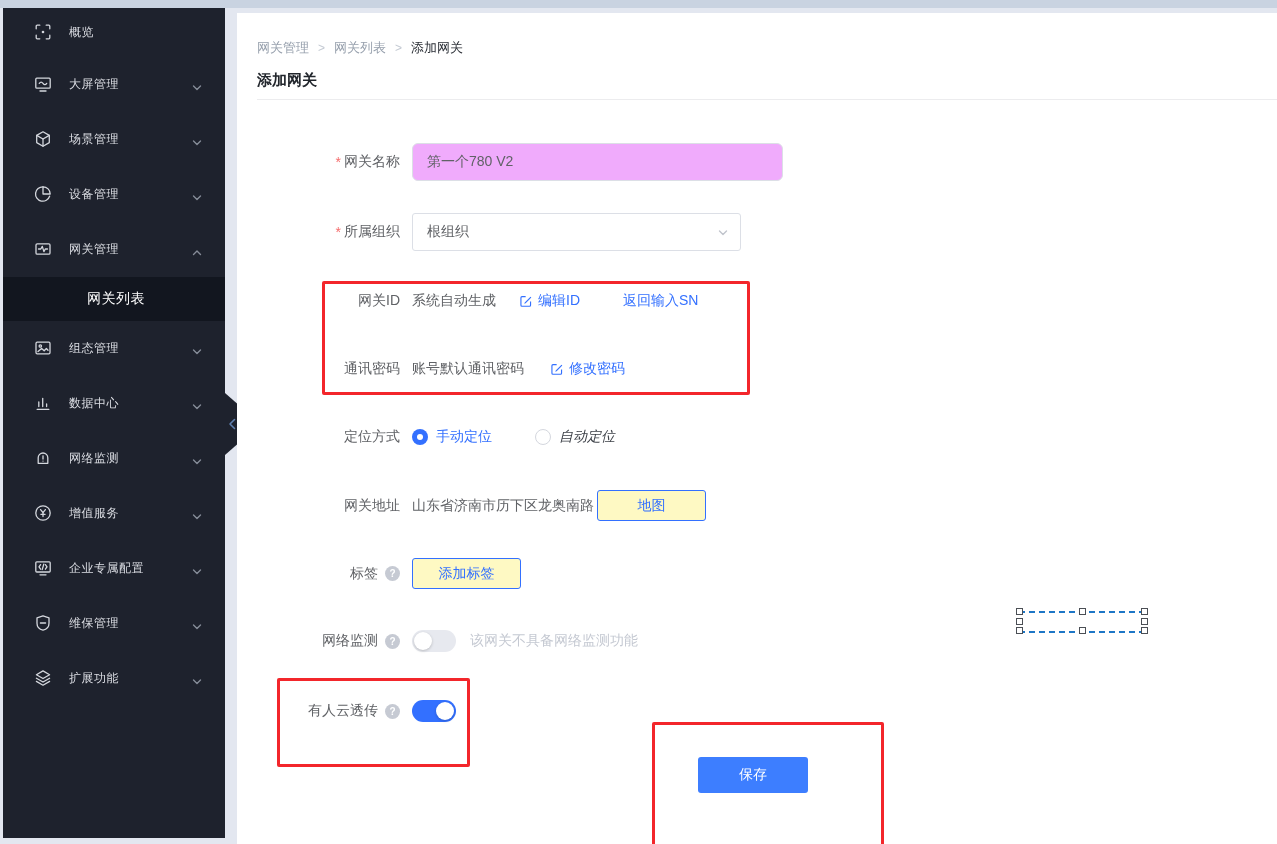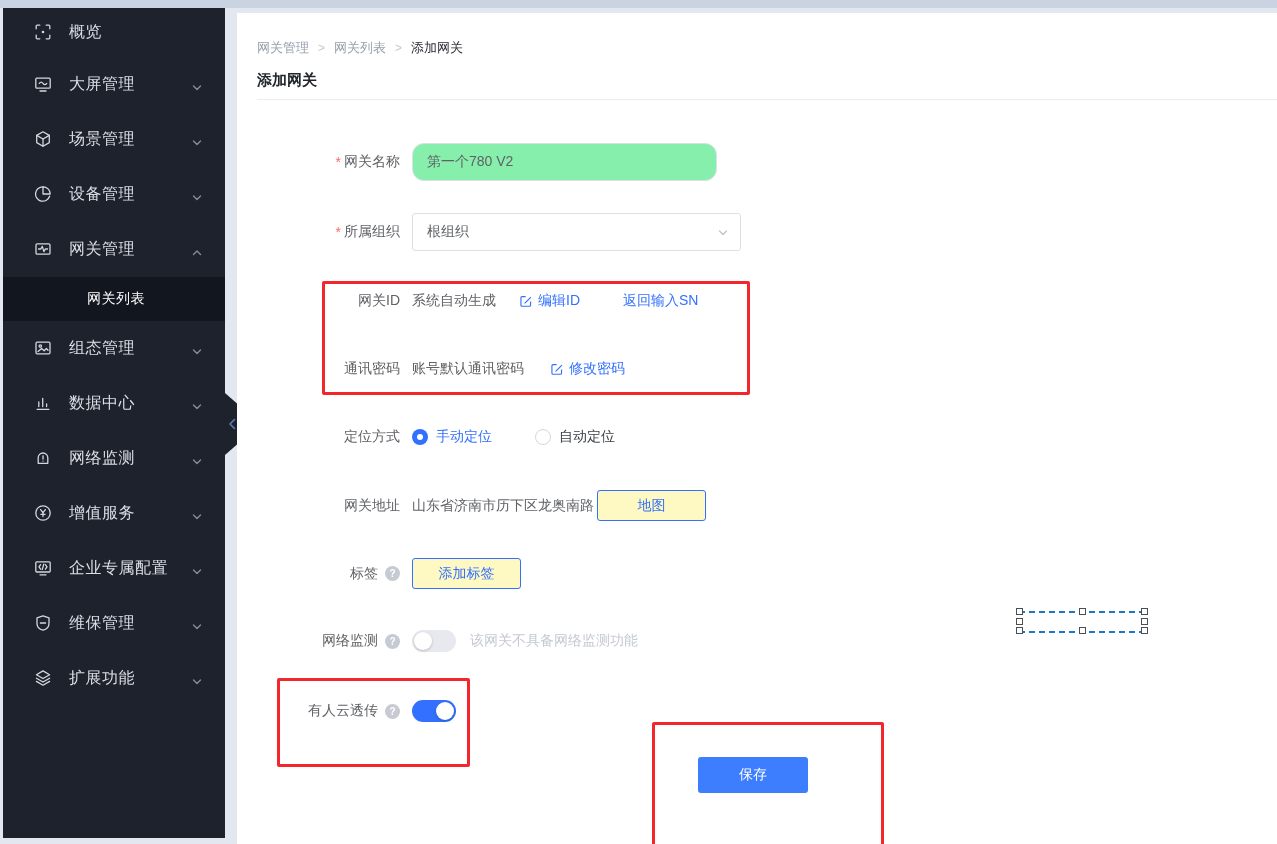--- a/index.html
+++ b/index.html
@@ -11,21 +11,21 @@
     overflow: hidden;
     color: #606266;
   }
   .topstrip { position:absolute; left:0; top:0; width:1277px; height:8px; background:#c9d3e1; }
 
   
   .sidebar { position:absolute; left:3px; top:8px; width:222px; height:830px; background:#1e222d; }
   .menu-item { position:absolute; left:0; width:222px; height:54px; cursor:pointer; }
   .menu-item .mi-icon { position:absolute; left:30px; top:50%; margin-top:-10px; width:20px; height:20px; }
   .menu-item .mi-icon svg { width:20px; height:20px; stroke:#d4d7dd; fill:none; stroke-width:1.3; stroke-linecap:round; stroke-linejoin:round; }
-  .menu-item .mi-label { position:absolute; left:66px; top:50%; transform:translateY(-50%); font-size:16px; color:#dcdee4; letter-spacing:0.5px; white-space:nowrap; }
+  .menu-item .mi-label { position:absolute; left:66px; top:50%; transform:translateY(-50%); font-size:12px; color:#dcdee4; letter-spacing:0.5px; white-space:nowrap; }
   .menu-item .mi-chev { position:absolute; right:23px; top:50%; margin-top:-5px; width:10px; height:10px; }
   .menu-item .mi-chev svg { width:10px; height:10px; stroke:#868c98; fill:none; stroke-width:1.4; stroke-linecap:round; stroke-linejoin:round; }
   .submenu-item { position:absolute; left:0; top:269px; width:222px; height:44px; background:#12161f; cursor:pointer; }
   .submenu-item .mi-label { position:absolute; left:84px; top:50%; transform:translateY(-50%); font-size:14px; color:#ffffff; letter-spacing:0.5px; }
 
   .collapse-tab { position:absolute; left:225px; top:393px; width:16px; height:62px; background:#1e222d;
     clip-path: polygon(0 0, 100% 14px, 100% 48px, 0 100%); cursor:pointer; }
   .collapse-tab svg { position:absolute; left:3px; top:25px; width:9px; height:12px; stroke:#5f7fae; fill:none; stroke-width:1.6; stroke-linecap:round; stroke-linejoin:round; }
 
   
@@ -35,40 +35,40 @@
   .breadcrumb .sep { color:#c3c9d2; font-size:12px; }
   .breadcrumb .current { color:#2b2f36; }
   .page-title { position:absolute; left:20px; top:58px; font-size:15px; font-weight:bold; color:#22262c; }
   .title-divider { position:absolute; left:20px; top:86px; width:1020px; height:1px; background:#ececee; }
 
   
   .frow { position:absolute; left:20px; display:flex; align-items:center; font-size:14px; }
   .flabel { width:143px; text-align:right; color:#606266; flex:none; display:flex; justify-content:flex-end; align-items:center; white-space:nowrap; }
   .req { color:#f56c6c; margin-right:3px; }
   .fctrl { margin-left:12px; display:flex; align-items:center; }
-  .finput { width:305px; height:38px; border:1px solid #dcdfe6; border-radius:12px; padding:0 14px; font-size:14px;
-    color:#606266; font-family:inherit; background:#86efac; outline:none; }
+  .finput { width:371px; height:38px; border:1px solid #dcdfe6; border-radius:6px; padding:0 14px; font-size:14px;
+    color:#606266; font-family:inherit; background:#f0abfc; outline:none; }
   .fselect { position:relative; width:329px; height:38px; border:1px solid #dcdfe6; border-radius:3px; background:#fff;
     display:flex; align-items:center; padding:0 14px; color:#606266; cursor:pointer; }
   .fselect .sel-chev { position:absolute; right:11px; top:50%; margin-top:-6px; }
   .fselect .sel-chev svg { width:12px; height:12px; stroke:#c0c4cc; fill:none; stroke-width:1.4; stroke-linecap:round; stroke-linejoin:round; }
   .link { color:#3370ff; cursor:pointer; display:inline-flex; align-items:center; gap:5px; white-space:nowrap; }
   .link svg { width:14px; height:14px; }
   .value-text { color:#606266; white-space:nowrap; }
   .help-icon { width:15px; height:15px; border-radius:50%; background:#c6cad3; color:#fff; font-size:10px; line-height:15px;
     text-align:center; margin-left:7px; flex:none; cursor:pointer; font-weight:bold; }
 
   .radio { display:inline-flex; align-items:center; cursor:pointer; }
   .radio .r-circle { width:16px; height:16px; border-radius:50%; flex:none; }
   .radio.on .r-circle { background:#3370ff; position:relative; }
   .radio.on .r-circle::after { content:""; position:absolute; left:5px; top:5px; width:6px; height:6px; border-radius:50%; background:#fff; }
   .radio.off .r-circle { background:#fff; border:1px solid #d4d7de; }
   .radio .r-label { margin-left:8px; }
   .radio.on .r-label { color:#3370ff; }
-  .radio.off .r-label { color:#3d4148; }
+  .radio.off .r-label { color:#3d4148;font-style:italic; }
 
   .btn-outline { height:31px; min-width:109px; border:1px solid #3370ff; border-radius:3px; background:#fef9c3; color:#3370ff;
     font-size:14px; display:flex; align-items:center; justify-content:center; cursor:pointer; padding:0 12px; }
   .btn-primary { position:absolute; left:461px; top:744px; width:110px; height:36px; background:#3d7eff; border:none; border-radius:3px;
     color:#fff; font-size:14px; display:flex; align-items:center; justify-content:center; cursor:pointer; font-family:inherit; }
 
   .toggle { position:relative; width:44px; height:22px; border-radius:11px; cursor:pointer; flex:none; }
   .toggle.off { background:#e7e9ef; }
   .toggle.off::after { content:""; position:absolute; left:2px; top:2px; width:18px; height:18px; border-radius:50%; background:#fff; box-shadow:0 1px 3px rgba(0,0,0,0.2); }
   .toggle.on { background:#3370ff; }

